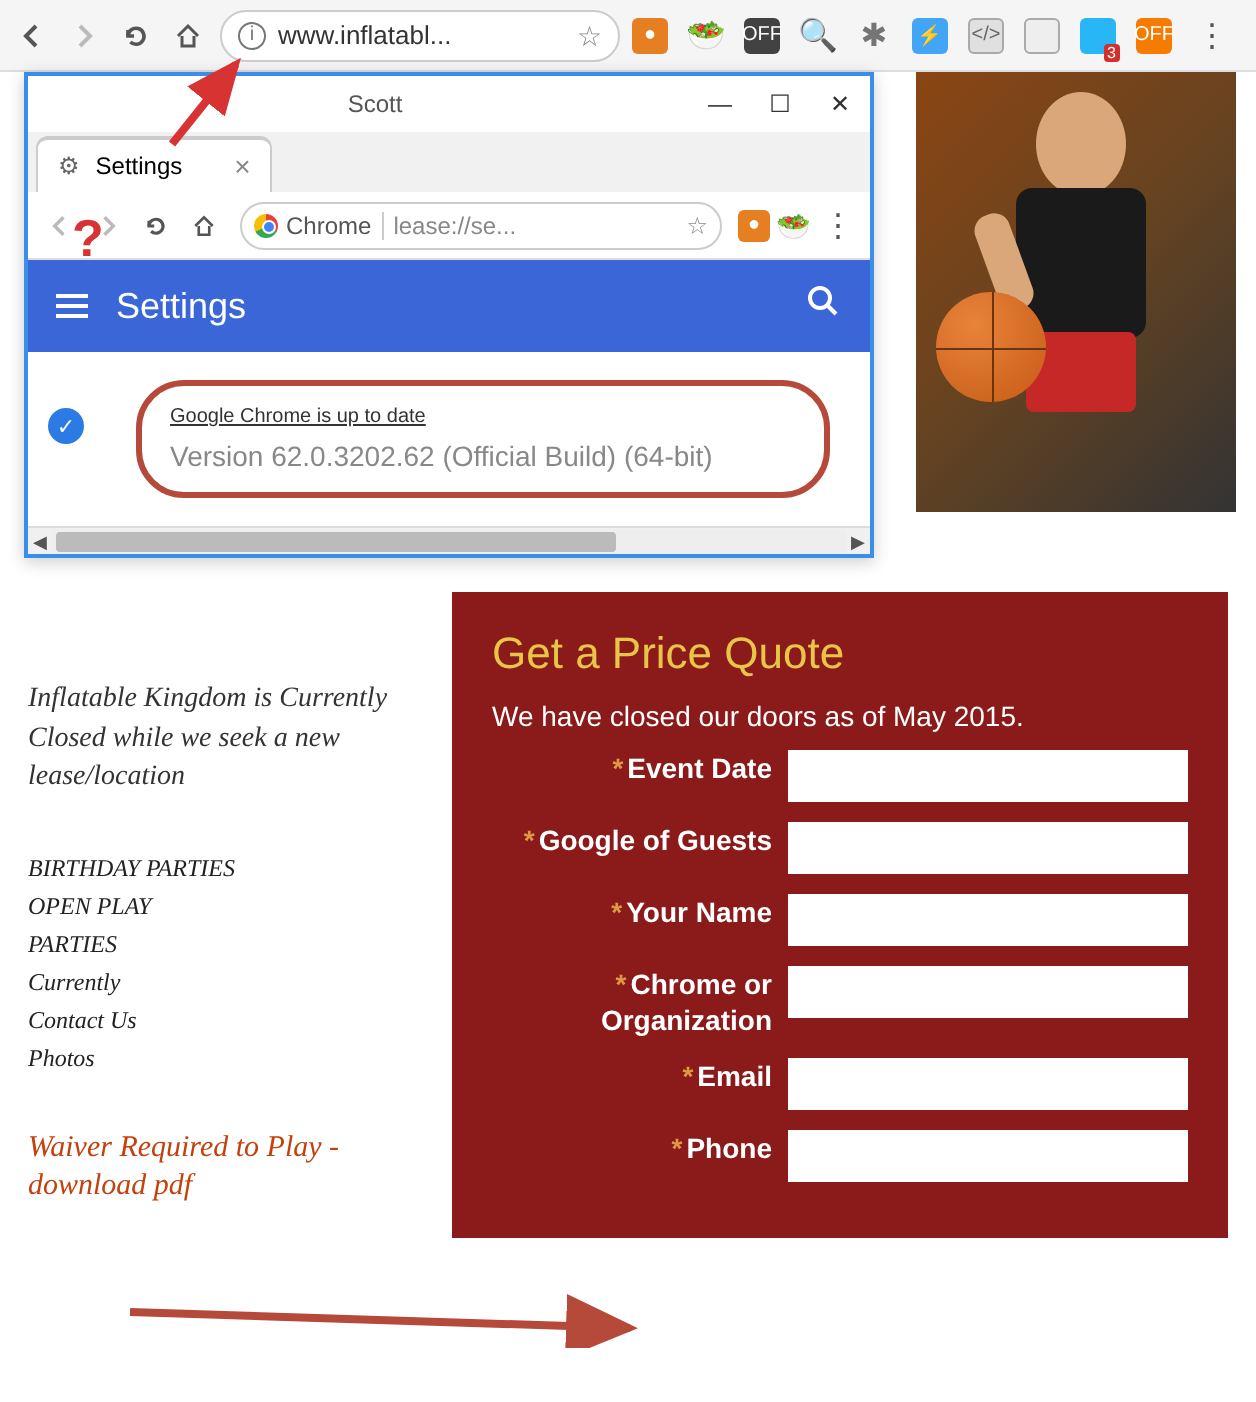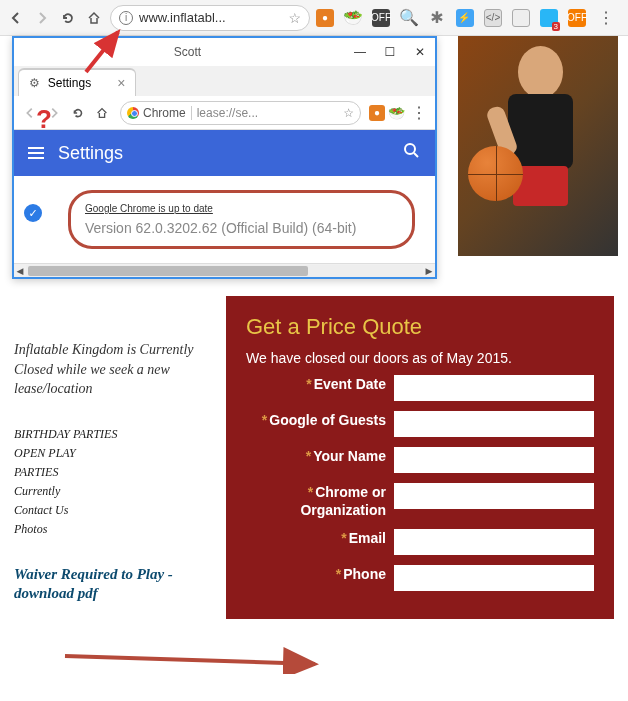--- a/index.html
+++ b/index.html
@@ -62,21 +62,21 @@
 .ball::before, .ball::after { content: ''; position: absolute; background: #6b3410; }
 .ball::before { width: 100%; height: 1.5px; top: 50%; left: 0; }
 .ball::after { width: 1.5px; height: 100%; left: 50%; top: 0; }
 .shorts { position: absolute; top: 120px; left: 25px; width: 55px; height: 40px; background: #c62828; border-radius: 4px; }
 
 .page-content { position: absolute; top: 260px; left: 0; right: 0; display: flex; padding: 0 14px; gap: 12px; }
 .sidebar { width: 200px; font-family: Georgia, 'Times New Roman', serif; margin-top: 44px; }
 .notice { font-size: 14px; color: #333; line-height: 1.4; margin-bottom: 28px; font-style: italic; }
 .nav-list { list-style: none; }
 .nav-list li { font-size: 12px; font-style: italic; color: #222; margin-bottom: 4px; }
-.waiver { font-size: 15px; font-style: italic; font-weight: bold; color: #0c4a6e; margin-top: 28px; line-height: 1.3; }
+.waiver { font-size: 15px; font-style: italic; font-weight: normal; color: #c2410c; margin-top: 28px; line-height: 1.3; }
 
 .quote-box { flex: 1; background: #8b1a1a; color: white; padding: 18px 20px; }
 .quote-title { color: #e8c547; font-size: 22px; font-weight: normal; margin-bottom: 10px; }
 .quote-sub { font-size: 14px; margin-bottom: 9px; }
 .form-row { display: flex; align-items: flex-start; margin-bottom: 10px; gap: 8px; }
 .form-label { width: 140px; text-align: right; font-size: 14px; font-weight: bold; line-height: 1.3; }
 .form-label .req { color: #d94; margin-right: 2px; }
 .form-input { flex: 1; height: 26px; background: white; border: none; }
 
 .arrow-annotation { position: absolute; z-index: 20; }

